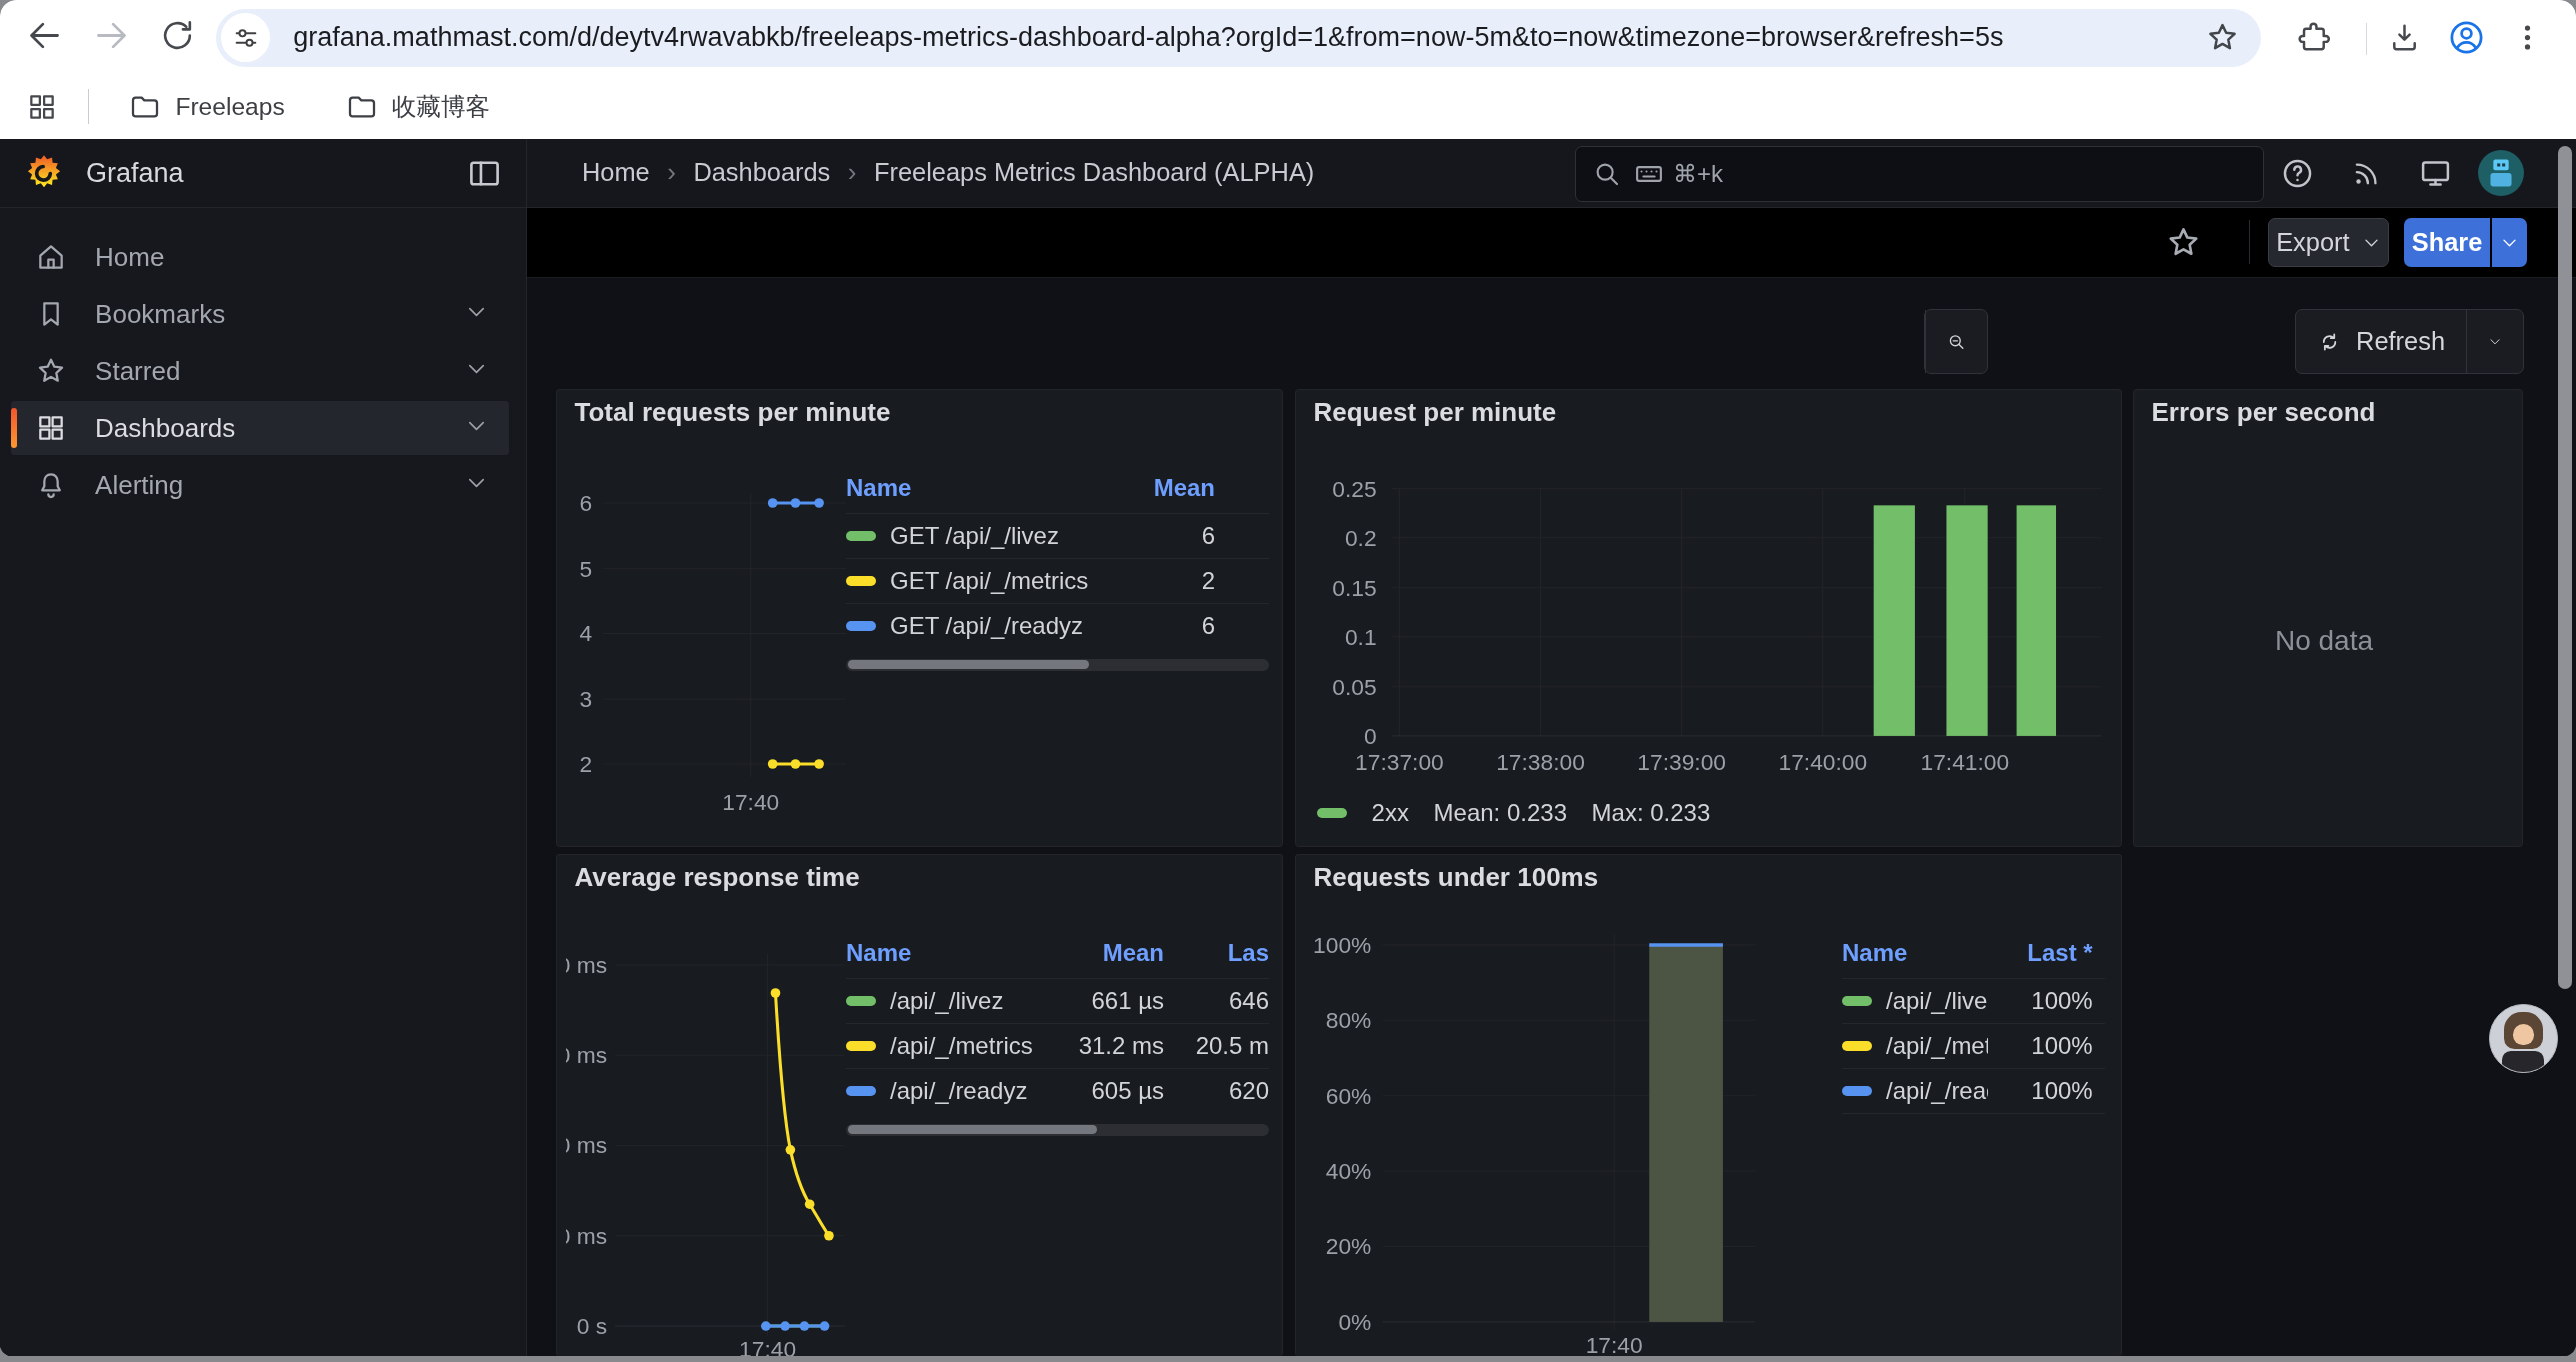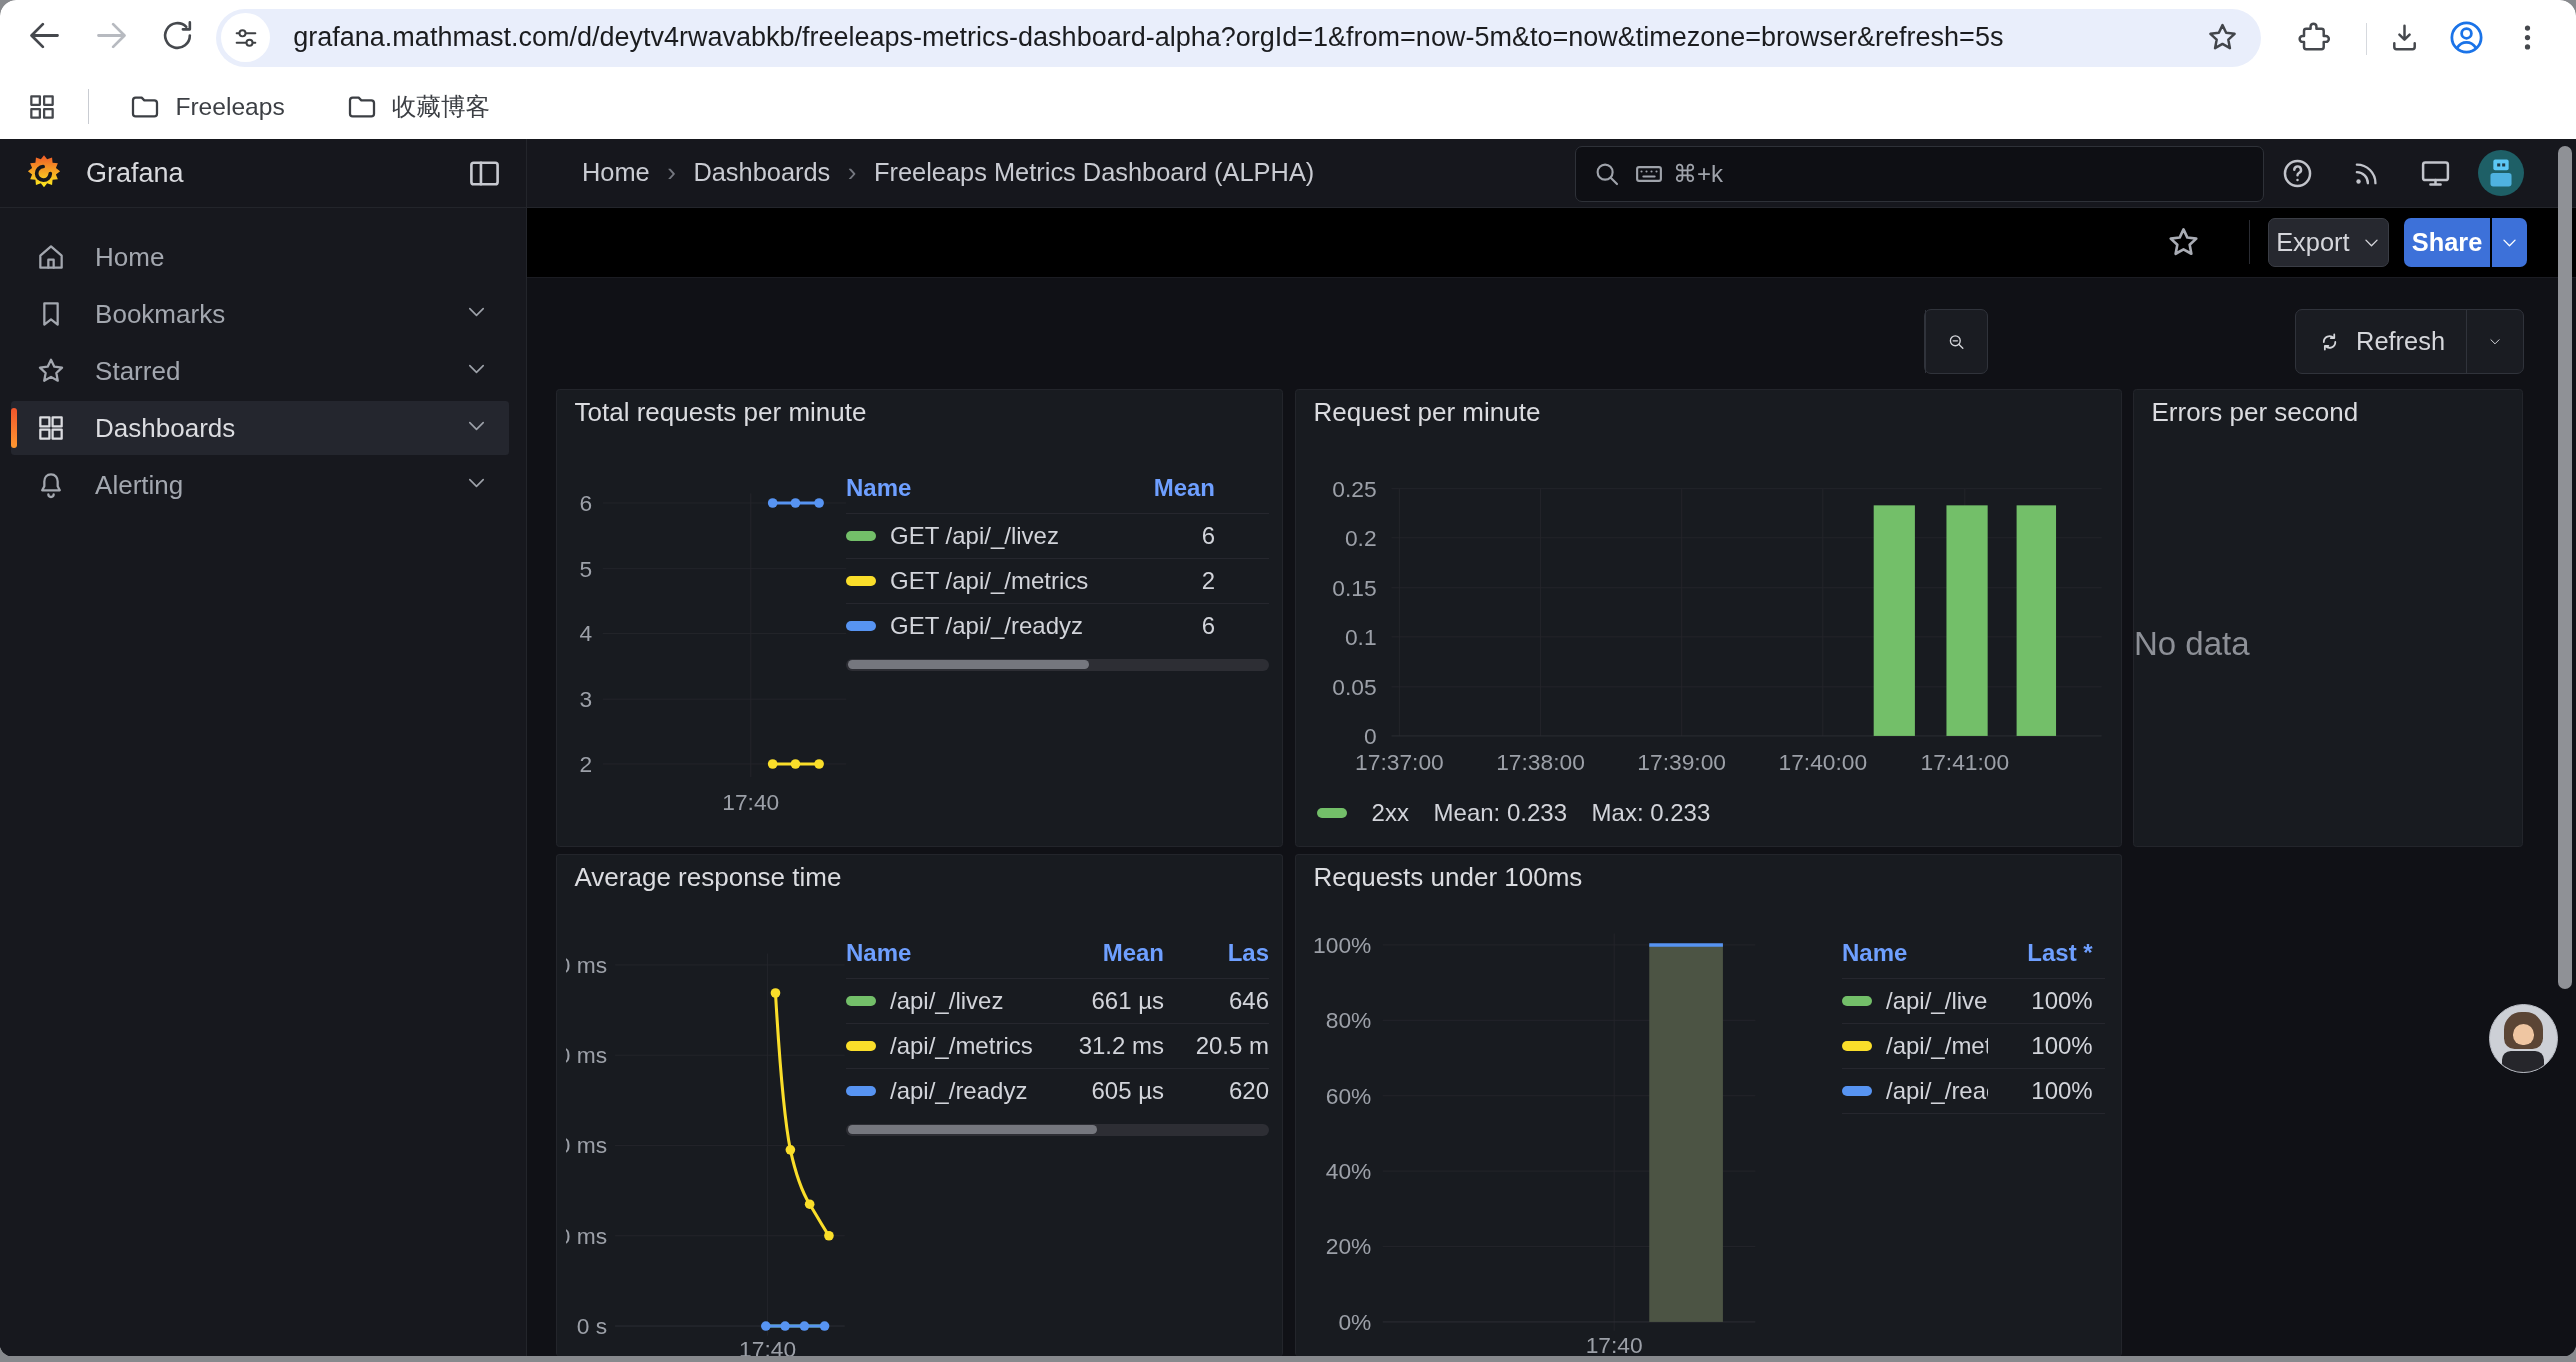--- a/index.html
+++ b/index.html
@@ -37,22 +37,22 @@
   .hicon{position:absolute;top:14px;width:40px;height:40px;display:flex;align-items:center;justify-content:center;color:#C2C4CB}
   .btn{display:flex;align-items:center;justify-content:center;gap:12.3px;border-radius:7px;font-size:25.4px;color:#D5D6DB;box-sizing:border-box}
   .btn-dark{background:#26282F;border:0.9px solid #3A3D45}
   .tgroup{position:absolute;display:flex;background:#1A1C22;border:0.9px solid #30333B;border-radius:7px;color:#D5D6DB;font-size:25.4px}
   .tseg{display:flex;align-items:center;justify-content:center;gap:14px;padding:0 21px}
   .tsep{width:0.9px;background:#30333B}
   .share{background:#3D71D9;color:#fff;font-weight:bold}
 
   
   .panel{position:absolute;background:#181B20;border:0.9px solid #23252B;border-radius:3.5px;box-sizing:border-box;overflow:hidden}
-  .ptitle{position:absolute;left:17.5px;top:7px;margin:0;font-size:26px;font-weight:400;color:#DBDCE0;cursor:pointer}
-  .nodata{position:absolute;left:0;right:8px;font-size:33px;color:#8D9097}
+  .ptitle{position:absolute;left:17.5px;top:7px;margin:0;font-size:26px;font-weight:700;color:#DBDCE0;cursor:pointer}
+  .nodata{position:absolute;left:0;right:8px;text-align:center;font-size:28px;color:#8D9097}
   .tick{fill:#9CA0A8;font-size:26px;font-family:"Liberation Sans",sans-serif}
   .grid{stroke:#25262C;stroke-width:1}
   .grid0{stroke:#2E3036;stroke-width:1}
   .legend{position:absolute;font-size:24px;color:#D2D4DA}
   .lg-head{display:flex;align-items:flex-start;height:39px;color:#6E9FFF;font-weight:bold}
   .lg-row{display:flex;align-items:center;height:44px;border-top:0.9px solid #26272E;cursor:pointer}
   .pill{width:30px;height:10.5px;border-radius:5.3px;margin-right:14px;flex:none}
   .lg-name{flex:1;display:flex;align-items:center;white-space:nowrap;overflow:hidden}
   .lg-val{width:105px;text-align:right;margin-right:54px}
   .lg-val4m{width:123px;text-align:right}

